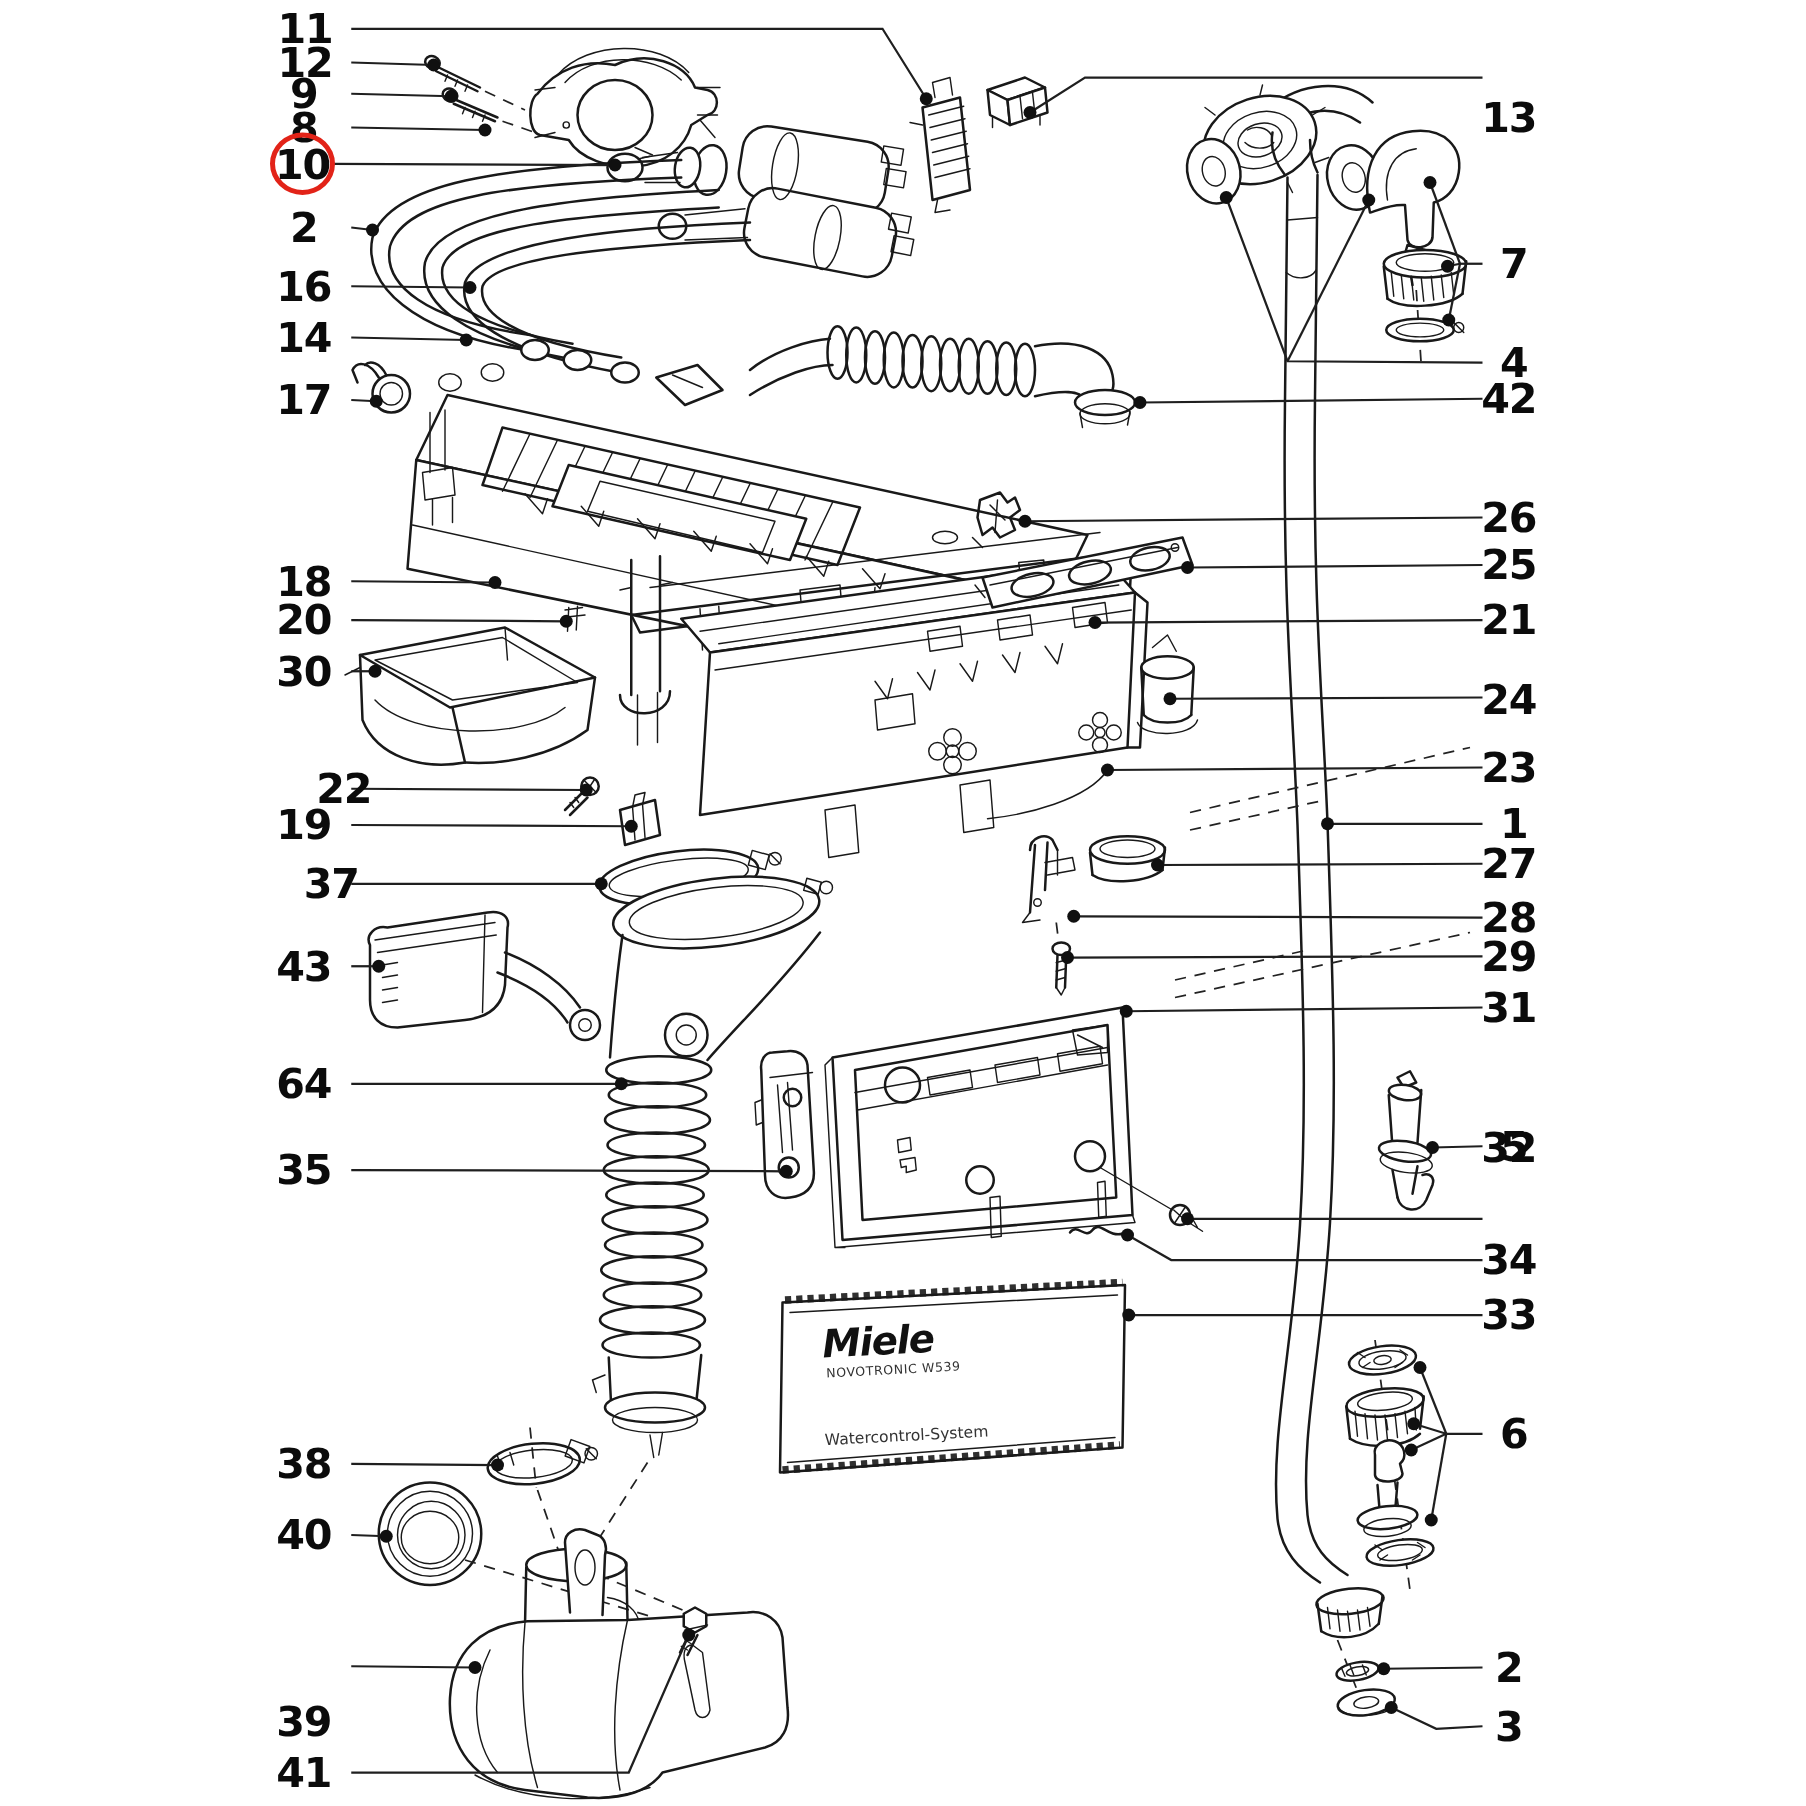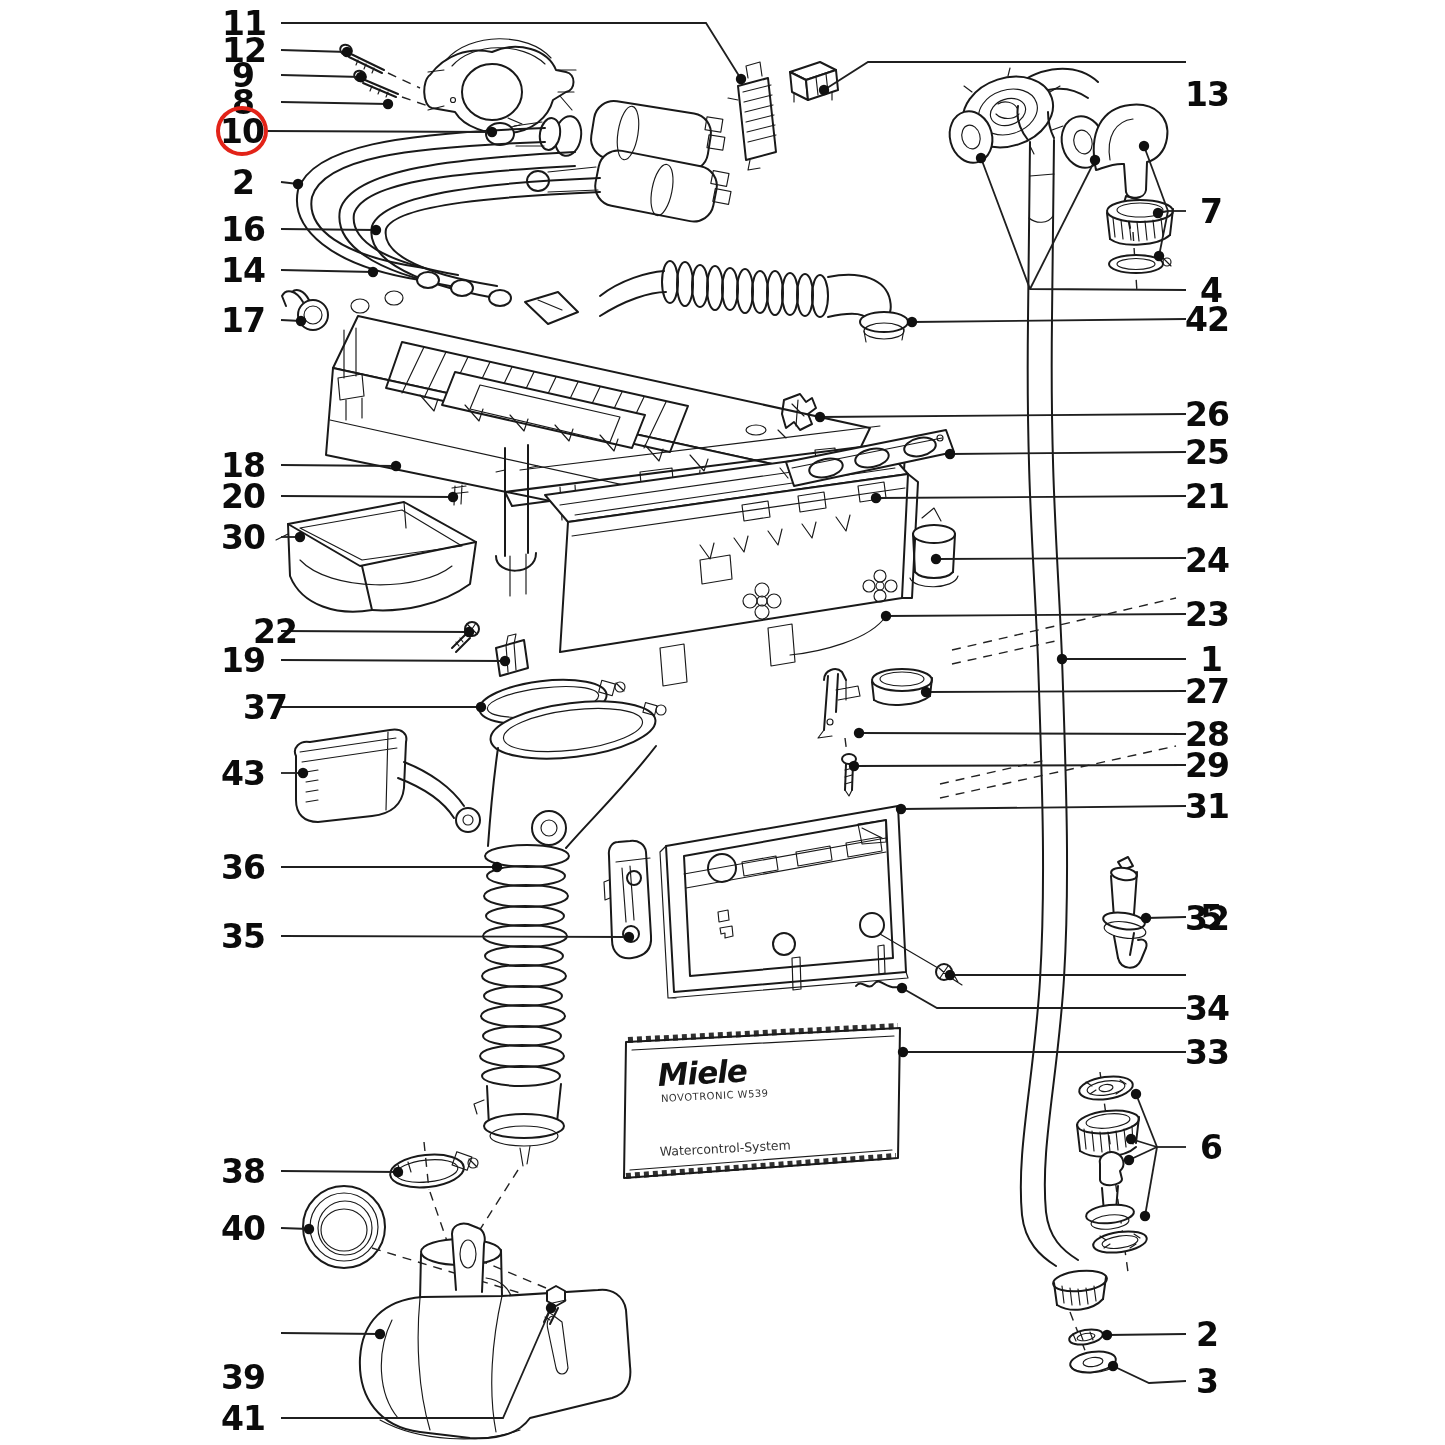--- a/index.html
+++ b/index.html
@@ -599,21 +599,21 @@
       <div class="callout" style="left: 243px; top: 229px;">16</div>
       <div class="callout" style="left: 243px; top: 270px;">14</div>
       <div class="callout" style="left: 243px; top: 320px;">17</div>
       <div class="callout" style="left: 243px; top: 465px;">18</div>
       <div class="callout" style="left: 243px; top: 496px;">20</div>
       <div class="callout" style="left: 243px; top: 537px;">30</div>
       <div class="callout" style="left: 243px; top: 631px; margin-left: 32px;">22</div>
       <div class="callout" style="left: 243px; top: 660px;">19</div>
       <div class="callout" style="left: 243px; top: 707px; margin-left: 22px;">37</div>
       <div class="callout" style="left: 243px; top: 773px;">43</div>
-      <div class="callout" style="left: 243px; top: 867px;">36</div>
+      <div class="callout" style="left: 243px; top: 867px;">64</div>
       <div class="callout" style="left: 243px; top: 936px;">35</div>
       <div class="callout" style="left: 243px; top: 1171px;">38</div>
       <div class="callout" style="left: 243px; top: 1228px;">40</div>
       <div class="callout" style="left: 243px; top: 1333px; margin-top: 44px;">39</div>
       <div class="callout" style="left: 243px; top: 1418px;">41</div>
       <div class="callout" style="left: 1207px; top: 62px; margin-top: 32px;">13</div>
       <div class="callout" style="left: 1211px; top: 211px;">7</div>
       <div class="callout" style="left: 1211px; top: 290px;">4</div>
       <div class="callout" style="left: 1207px; top: 319px;">42</div>
       <div class="callout" style="left: 1207px; top: 414px;">26</div>

